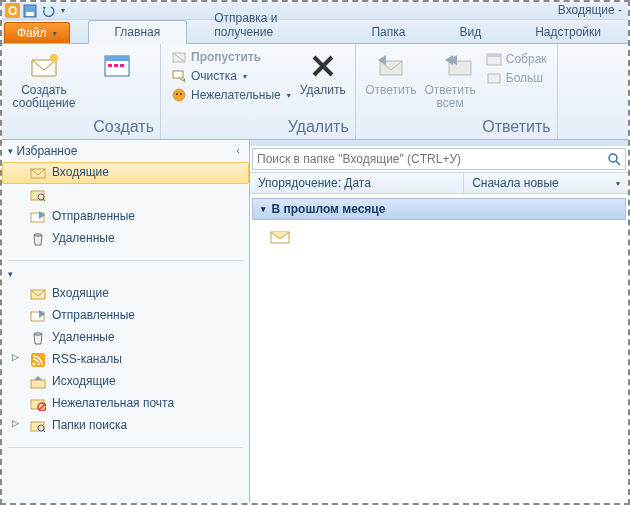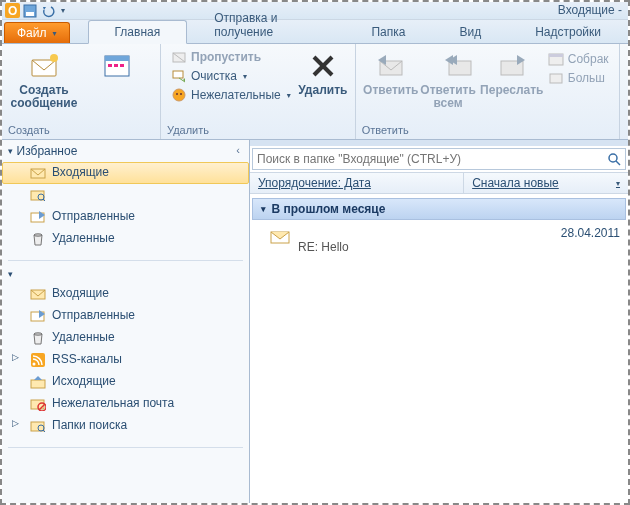--- a/index.html
+++ b/index.html
@@ -7,23 +7,23 @@
   .titlebar { height: 18px; background: linear-gradient(#e7eff8,#d9e7f4); border-bottom: 1px solid #cbd7e4; display: flex; align-items: center; padding: 0 2px; }
   .qat { display: flex; gap: 2px; align-items: center; }
   .qat-icon { width: 16px; height: 16px; display: flex; align-items: center; justify-content: center; }
   .win-title { position: absolute; right: 6px; top: 1px; color: #3a5b7c; font-size: 12px; }
   .tabs { height: 24px; background: linear-gradient(#e7eff8,#d9e7f4); display: flex; align-items: flex-end; padding-left: 2px; border-bottom: 1px solid #a9bbd1; }
   .tab-file { background: linear-gradient(#ff9c2e,#e56d0a); color: #fff; padding: 3px 12px; border-radius: 3px 3px 0 0; margin-right: 18px; border: 1px solid #c95b00; border-bottom: none; display: flex; align-items: center; gap: 4px; }
   .tab { padding: 4px 26px; color: #3a5b7c; border: 1px solid transparent; border-bottom: none; }
   .tab.active { background: #f3f7fb; border: 1px solid #a9bbd1; border-bottom: 1px solid #f3f7fb; border-radius: 3px 3px 0 0; margin-bottom: -1px; }
   .ribbon { height: 96px; background: linear-gradient(#f6f9fc,#e5eef8); border-bottom: 1px solid #a9bbd1; display: flex; }
   .group { border-right: 1px solid #c7d3e1; padding: 4px 6px 0 6px; display: flex; flex-direction: column; justify-content: space-between; }
-  .group-label { text-align: left; color: #5b7596; font-size: 11px; padding: 2px 0 3px 0; }
+  .group-label { text-align: right; color: #5b7596; font-size: 16px; padding: 2px 0 3px 0; }
   .group-body { flex: 1; display: flex; align-items: flex-start; gap: 2px; }
-  .big-btn { display: flex; flex-direction: column; align-items: center; padding: 2px 4px; text-align: center; width: 72px; color: #3a5b7c; border-radius: 3px; font-weight: bold; }
+  .big-btn { display: flex; flex-direction: column; align-items: center; padding: 2px 4px; text-align: center; width: 72px; color: #3a5b7c; border-radius: 3px; }
   .big-btn .icon { width: 32px; height: 32px; margin-bottom: 2px; display:flex; align-items:center; justify-content:center; }
   .big-btn .lbl { line-height: 13px; }
   .small-col { display: flex; flex-direction: column; gap: 1px; }
   .small-btn { display: flex; align-items: center; gap: 4px; padding: 1px 4px; color: #3a5b7c; border-radius: 3px; white-space: nowrap; }
   .small-btn .icon { width: 16px; height: 16px; display:flex; align-items:center; justify-content:center;}
   .dd { font-size: 8px; margin-left: 2px; color:#3a5b7c;}
   .group.disabled, .group.disabled .big-btn, .group.disabled .small-btn { color: #93a3b7; }
   .content { display: flex; height: calc(100% - 18px - 24px - 96px); }
   .nav { width: 248px; border-right: 1px solid #a9bbd1; background: #f6f9fc; overflow: hidden; position: relative; }
   .nav-section-hdr { display: flex; align-items: center; gap: 4px; padding: 4px 6px; color: #2b4f73; font-weight: normal; }
@@ -32,21 +32,21 @@
   .tree-item { display: flex; gap: 6px; padding: 3px 6px 3px 28px; color: #2b4f73; }
   .tree-item.selected { background: linear-gradient(#fff0cf,#ffe19a); border: 1px solid #f0c858; padding: 2px 5px 2px 27px; border-radius: 2px; }
   .tree-item .icon { width: 16px; height: 16px; display:flex; align-items:center; justify-content:center;}
   .nav-sep { border: none; border-top: 1px solid #d4deea; margin: 4px 6px; }
   .exp { position: absolute; left: 10px; width: 9px; height: 9px; color: #2b4f73; font-size: 9px; }
   .list { flex: 1; display: flex; flex-direction: column; border-top: 6px solid #d6e3f2;}
   .search-row { padding: 2px; }
   .search-box { display: flex; border: 1px solid #b7c8db; background: #fff; height: 22px; align-items: center; padding: 0 4px; }
   .search-box input { border: none; outline: none; flex: 1; color: #777; font-size: 12px; }
   .sort-row { display: flex; border: 1px solid #cdd8e5; border-left: none; border-right: none; background: linear-gradient(#f5f9fd,#e6eef8); height: 22px; }
-  .sort-cell { flex: 1; padding: 3px 8px; color: #2b4f73; border-right: 1px solid #cdd8e5; display:flex; justify-content:space-between; align-items:center;text-decoration:underline;}
+  .sort-cell { flex: 1; padding: 3px 8px; color: #2b4f73; border-right: 1px solid #cdd8e5; display:flex; justify-content:space-between; align-items:center;}
   .group-hdr { background: linear-gradient(#d8e7fa,#bcd3f0); border: 1px solid #a9c0e0; margin: 4px 2px; padding: 3px 8px; color: #1b3a63; font-weight: bold; display:flex; align-items:center; gap:6px;}
   .msg { display: flex; padding: 2px 8px 2px 20px; gap: 8px; align-items: flex-start; }
   .msg .icon { width: 20px; margin-top: 2px;}
   .msg-body { flex: 1; }
   .msg-date { color: #2b4f73; text-align: right; }
   .msg-sub { color: #555; }
   svg { display:block; }
 </style>
 </head>
 <body>
@@ -180,29 +180,20 @@
       <div class="big-btn" style="width:58px;align-items:flex-end;">
         <span class="icon">
             <svg width="30" height="26">
               <rect x="4" y="8" width="22" height="14" fill="#e8e8e8" stroke="#bbb"></rect>
               <path d="M12 2 L4 7 L12 12 Z" fill="#9ab"></path>
               <path d="M8 2 L0 7 L8 12 Z" fill="#9ab"></path>
             </svg>
           </span>
         <span class="lbl">Ответить всем</span>
       </div>
-      <div class="big-btn" style="width:60px;">
-        <span class="icon">
-            <svg width="30" height="26">
-              <rect x="4" y="8" width="22" height="14" fill="#e8e8e8" stroke="#bbb"></rect>
-              <path d="M20 2 L28 7 L20 12 Z" fill="#9ab"></path>
-            </svg>
-          </span>
-        <span class="lbl">Переслать</span>
-      </div>
       <div class="small-col" style="padding-top:2px;">
         <div class="small-btn">
           <span class="icon">
               <svg width="16" height="16">
                 <rect x="1" y="3" width="14" height="11" fill="#eee" stroke="#bbb"></rect>
                 <rect x="1" y="3" width="14" height="3" fill="#ccd"></rect>
               </svg>
             </span>
           <span>Собрак</span>
         </div>
@@ -370,19 +361,15 @@
       <span style="font-size:9px;">▾</span>
       <span>В прошлом месяце</span>
     </div>
     <div class="msg">
       <span class="icon">
           <svg width="20" height="16">
             <rect x="1" y="4" width="18" height="11" fill="#fff" stroke="#caa24a"></rect>
             <path d="M1 4 L10 11 L19 4" fill="#ffe9b0" stroke="#caa24a"></path>
           </svg>
         </span>
-      <div class="msg-body">
-        <div class="msg-date">28.04.2011</div>
-        <div class="msg-sub">RE: Hello</div>
-      </div>
     </div>
   </div>
 </div>
 
 </body></html>

